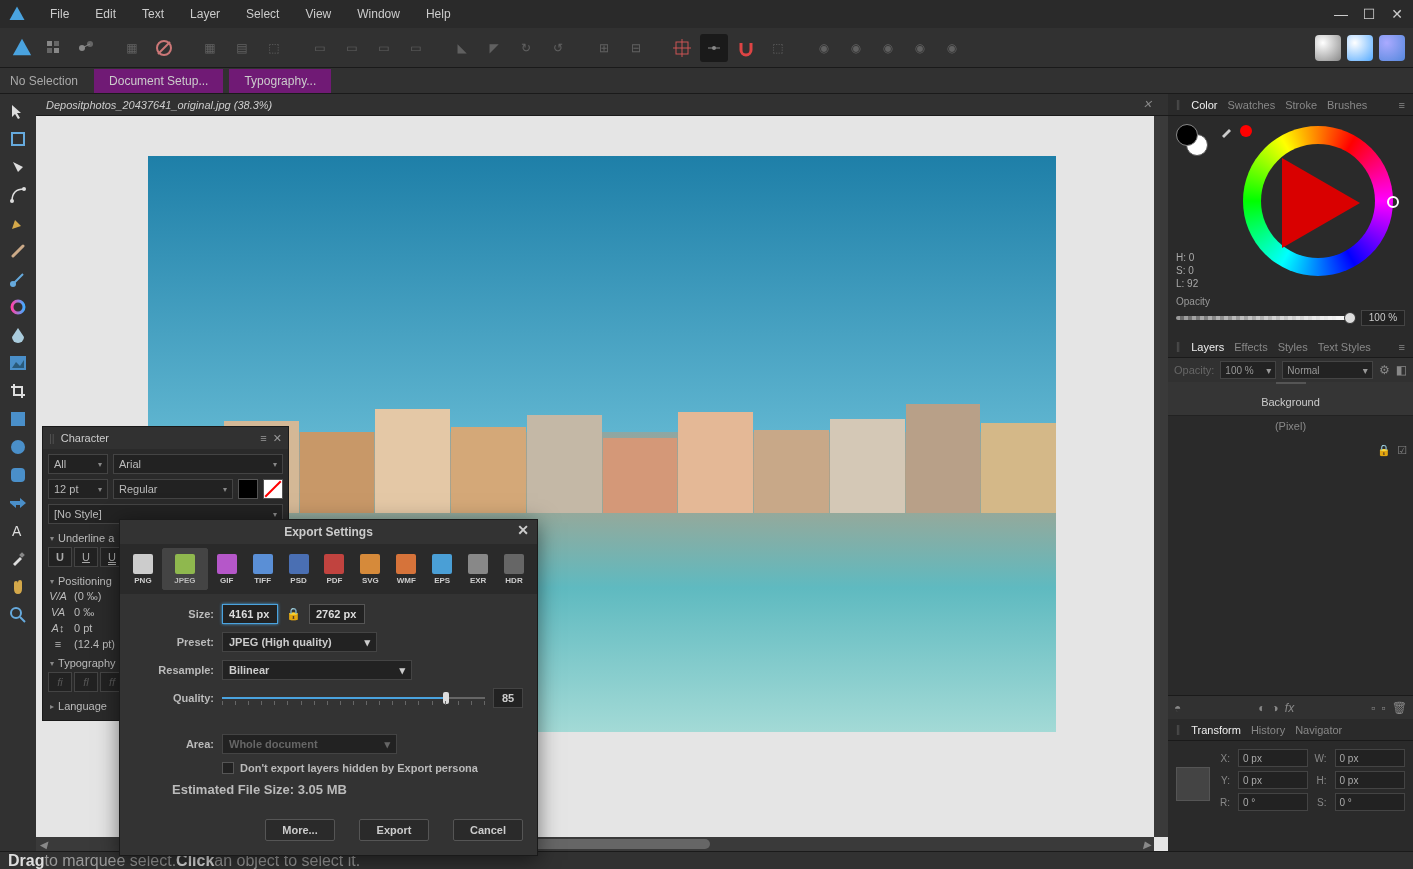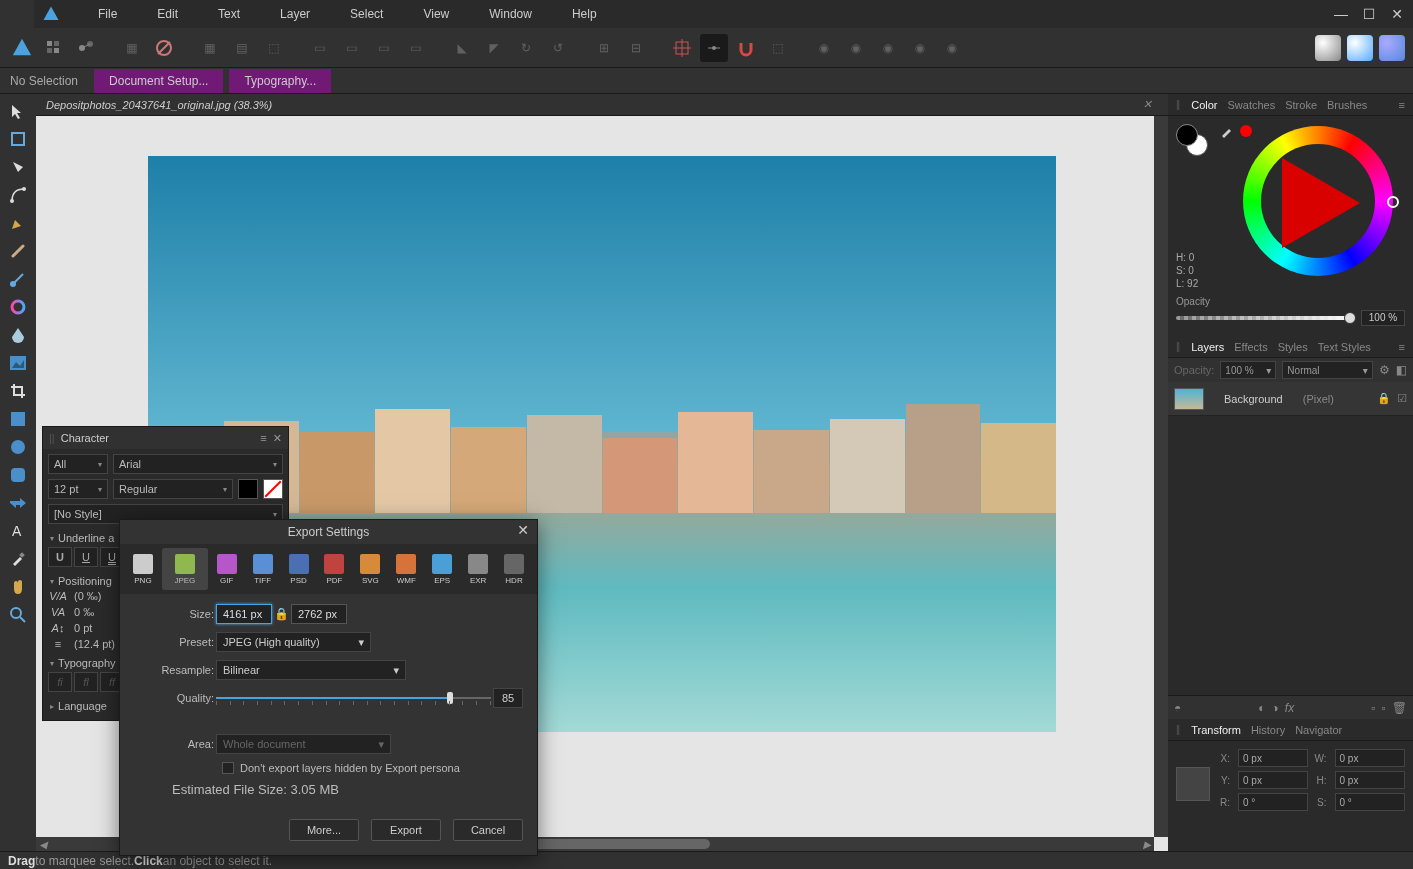--- a/index.html
+++ b/index.html
@@ -1,18 +1,18 @@
 <!DOCTYPE html>
 <html><head>
 <meta charset="utf-8">
 <style>
 * { margin: 0; padding: 0; box-sizing: border-box; font-family: -apple-system, "Segoe UI", sans-serif; }
 body { background: #313131; color: #ccc; font-size: 12px; width: 1413px; height: 869px; overflow: hidden; }
 
-.menubar { height: 28px; background: #2a2a2a; display: flex; align-items: center; padding: 6px 8px; gap: 16px; margin-left: 34px; }
+.menubar { height: 28px; background: #2a2a2a; display: flex; align-items: center; padding: 6px 8px; gap: 2px; }
 .app-logo { width: 18px; height: 18px; margin-right: 10px; }
 .menu-item { padding: 5px 12px; cursor: pointer; }
 .win-controls { margin-left: auto; display: flex; gap: 12px; font-size: 14px; }
 .win-btn { width: 16px; text-align: center; cursor: pointer; }
 
 .toolbar { height: 40px; background: #313131; border-bottom: 1px solid #1a1a1a; display: flex; align-items: center; padding: 0 8px; gap: 4px; }
 .tool-btn { width: 28px; height: 28px; display: flex; align-items: center; justify-content: center; cursor: pointer; border-radius: 3px; }
 .tool-btn.dim { opacity: 0.3; }
 .tool-sep { width: 10px; }
 .persona-btns { margin-left: auto; display: flex; gap: 6px; }
@@ -63,35 +63,35 @@
 .opacity-slider { display: flex; align-items: center; gap: 6px; margin-top: 3px; }
 .op-track { flex: 1; height: 4px; background: linear-gradient(to right, transparent, #fff), repeating-conic-gradient(#666 0 25%, #999 0 50%) 0 0/8px 8px; border-radius: 2px; position: relative; }
 .op-handle { position: absolute; right: -1px; top: -4px; width: 12px; height: 12px; background: #ddd; border-radius: 50%; border: 1px solid #333; }
 .op-val { width: 44px; height: 16px; background: #222; border: 1px solid #444; text-align: center; font-size: 10px; line-height: 14px; }
 
 .layers-panel { flex: 1; background: #2a2a2a; display: flex; flex-direction: column; }
 .layer-opts { height: 24px; display: flex; align-items: center; gap: 6px; padding: 0 6px; background: #313131; }
 .layer-opts .lbl { color: #666; font-size: 11px; }
 .mini-select { flex: 1; height: 18px; background: #222; border: 1px solid #444; font-size: 10px; padding: 0 4px; display: flex; align-items: center; justify-content: space-between; color: #999; }
 .layer-list { flex: 1; background: #2a2a2a; }
-.layer-row { height: 34px; display: flex; align-items: center; gap: 20px; padding: 0 6px; background: #353535; border-bottom: 1px solid #222; }
+.layer-row { height: 34px; display: flex; align-items: center; gap: 12px; padding: 0 6px; background: #353535; border-bottom: 1px solid #222; flex-direction: column; }
 .layer-thumb { width: 30px; height: 22px; background: linear-gradient(to bottom, #4db4d6, #c8b896); border: 1px solid #555; }
 .layer-name { font-size: 11px; }
 .layer-type { color: #888; font-size: 11px; }
 .layer-icons { margin-left: auto; display: flex; gap: 6px; font-size: 11px; color: #888; }
 .layer-footer { height: 24px; background: #313131; border-top: 1px solid #1a1a1a; display:flex; align-items:center; padding:0 6px; gap:6px; color:#888; }
 .layer-footer .spacer{ flex:1; }
 
 .transform-panel { height: 110px; background: #2a2a2a; }
 .xform-grid { display: grid; grid-template-columns: auto 1fr auto 1fr; gap: 4px 6px; padding: 8px; font-size: 10px; color: #888; align-items: center; }
 .xform-anchor { grid-row: span 3; width: 34px; height: 34px; background: #444; border: 1px solid #555; margin-right: 4px; }
 .xf-in { height: 18px; background: #222; border: 1px solid #444; padding: 0 4px; color: #aaa; display: flex; align-items: center; }
 .xf-lbl { text-align: right; padding-right: 2px; }
 
-.status-bar { height: 18px; background: #313131; display: flex; align-items: center; padding: 0 8px; font-size: 12px; color: #999; border-top: 1px solid #1a1a1a;}
+.status-bar { height: 18px; background: #313131; display: flex; align-items: center; padding: 0 8px; font-size: 16px; color: #999; border-top: 1px solid #1a1a1a;}
 .status-bar b { color: #ddd; font-weight: 600; }
 
 
 .char-panel { position: absolute; top: 332px; left: 42px; width: 247px; background: #2a2a2a; border: 1px solid #1a1a1a; z-index: 10; }
 .char-header { height: 22px; display: flex; align-items: center; padding: 0 6px; background: #313131; font-size: 11px; }
 .char-header .handle { color: #555; margin-right: 6px; }
 .char-header .close { margin-left: auto; display: flex; gap: 6px; color: #999; cursor: pointer; }
 .char-body { padding: 5px; }
 .char-row { display: flex; gap: 5px; margin-bottom: 5px; }
 .sel { flex: 1; height: 20px; background: #222; border: 1px solid #444; display: flex; align-items: center; justify-content: space-between; padding: 0 5px; font-size: 11px; color: #bbb; }
@@ -102,47 +102,47 @@
 .section-hdr { display: flex; align-items: center; gap: 4px; font-size: 11px; color: #bbb; padding: 3px 2px; }
 .disclosure { font-size: 8px; color: #888; }
 .u-btns { display: flex; gap: 2px; }
 .u-btn { width: 24px; height: 20px; background: #222; border: 1px solid #444; display: flex; align-items: center; justify-content: center; font-size: 11px; color: #aaa; cursor: pointer; }
 .metric-row { display: flex; align-items: center; gap: 6px; margin-bottom: 4px; color: #bbb; }
 .metric-lbl { width: 20px; font-size: 11px; text-align: center; font-style: italic; }
 .metric-val { font-size: 11px; }
 .typo-row .u-btn { color: #555; font-style: italic; }
 
 
-.export-dlg { position: absolute; top: 425px; left: 119px; width: 419px; background: #333; border: 1px solid #1a1a1a; box-shadow: 0 4px 20px rgba(0,0,0,0.5); z-index: 20; }
+.export-dlg { position: absolute; top: 425px; left: 119px; width: 419px; background: #333; border: 1px solid #1a1a1a; box-shadow: 0 4px 20px rgba(0,0,0,0.5); z-index: 20; font-weight: bold; }
 .dlg-title { height: 24px; display: flex; align-items: center; justify-content: center; font-size: 12px; position: relative; background: #333; }
 .dlg-close { position: absolute; right: 6px; top: 3px; width: 16px; height: 16px; cursor: pointer; color: #ccc; font-size: 14px; line-height: 14px; text-align: center; }
 .format-row { display: flex; padding: 4px 6px; gap: 2px; background: #2a2a2a; }
 .fmt { flex: 1; height: 42px; display: flex; flex-direction: column; align-items: center; justify-content: center; gap: 2px; font-size: 9px; cursor: pointer; border-radius: 2px; }
 .fmt.sel { background: #444; }
 .fmt-icon { width: 20px; height: 20px; border-radius: 2px; }
 .fmt-lbl { font-size: 8px; }
 .dlg-body { padding: 10px 14px; }
-.dlg-row { display: flex; align-items: center; gap: 2px; margin-bottom: 8px; font-size: 11px; }
+.dlg-row { display: flex; align-items: center; gap: 8px; margin-bottom: 8px; font-size: 11px; }
 .dlg-lbl { width: 80px; text-align: right; color: #bbb; }
 .dlg-in { height: 20px; background: #222; border: 1px solid #555; padding: 0 6px; color: #ddd; display: flex; align-items: center; }
 .dlg-in.glow { border-color: #4aa3df; box-shadow: 0 0 3px #4aa3df; }
 .lock-icon { color: #d4a84a; font-size: 12px; }
 .dlg-sel { flex: 1; height: 20px; background: #222; border: 1px solid #444; padding: 0 6px; display: flex; align-items: center; justify-content: space-between; color: #ccc; font-size: 11px; }
 .dlg-sel.dim { color: #666; }
 .quality-slider { flex: 1; height: 10px; position: relative; }
 .q-track { position: absolute; top: 4px; left: 0; right: 0; height: 2px; background: #666; }
 .q-ticks { position: absolute; bottom: -2px; left: 0; right: 0; height: 4px; display: flex; justify-content: space-between; }
 .q-tick { width: 1px; height: 4px; background: #666; }
 .q-fill { position: absolute; top: 4px; left: 0; width: 85%; height: 2px; background: #4aa3df; }
 .q-handle { position: absolute; top: -1px; left: 84%; width: 6px; height: 12px; background: #ddd; border-radius: 2px; }
 .q-val { width: 30px; height: 20px; background: #222; border: 1px solid #444; text-align: center; font-size: 11px; line-height: 18px; }
 .checkbox-row { display: flex; align-items: center; gap: 6px; margin-left: 88px; font-size: 11px; color: #bbb; }
 .chk { width: 12px; height: 12px; background: #222; border: 1px solid #555; }
 .file-size { font-size: 13px; color: #bbb; margin: 8px 0 12px 38px; }
-.dlg-btns { display: flex; justify-content: flex-end; gap: 12px; padding: 0 14px 14px; }
+.dlg-btns { display: flex; justify-content: flex-end; gap: 24px; padding: 0 14px 14px; }
 .dlg-btn { min-width: 70px; height: 22px; background: #2a2a2a; border: 1px solid #555; text-align: center; line-height: 20px; font-size: 11px; cursor: pointer; border-radius: 2px; }
 
 svg { display: block; }
 </style>
 </head>
 <body>
 
 <div class="menubar">
   <svg class="app-logo" viewBox="0 0 24 24">
       <path fill="#4aa3df" d="M12 2 L22 20 L2 20 Z"></path>

